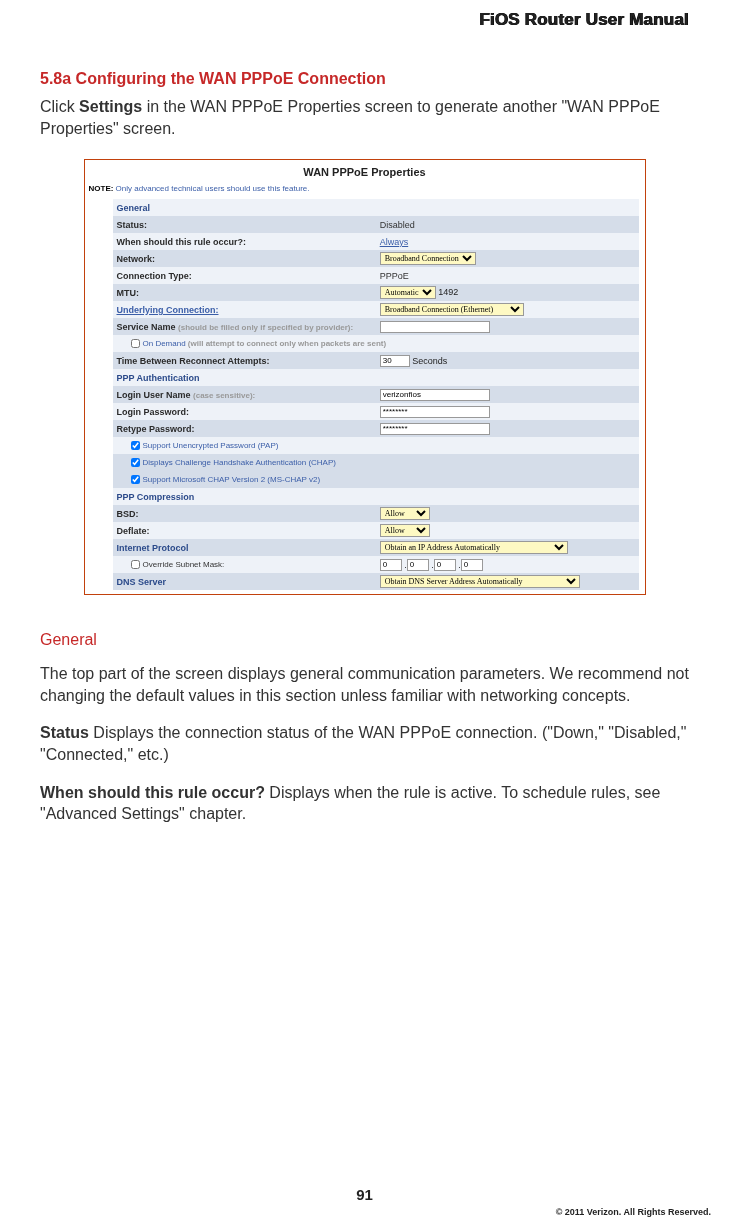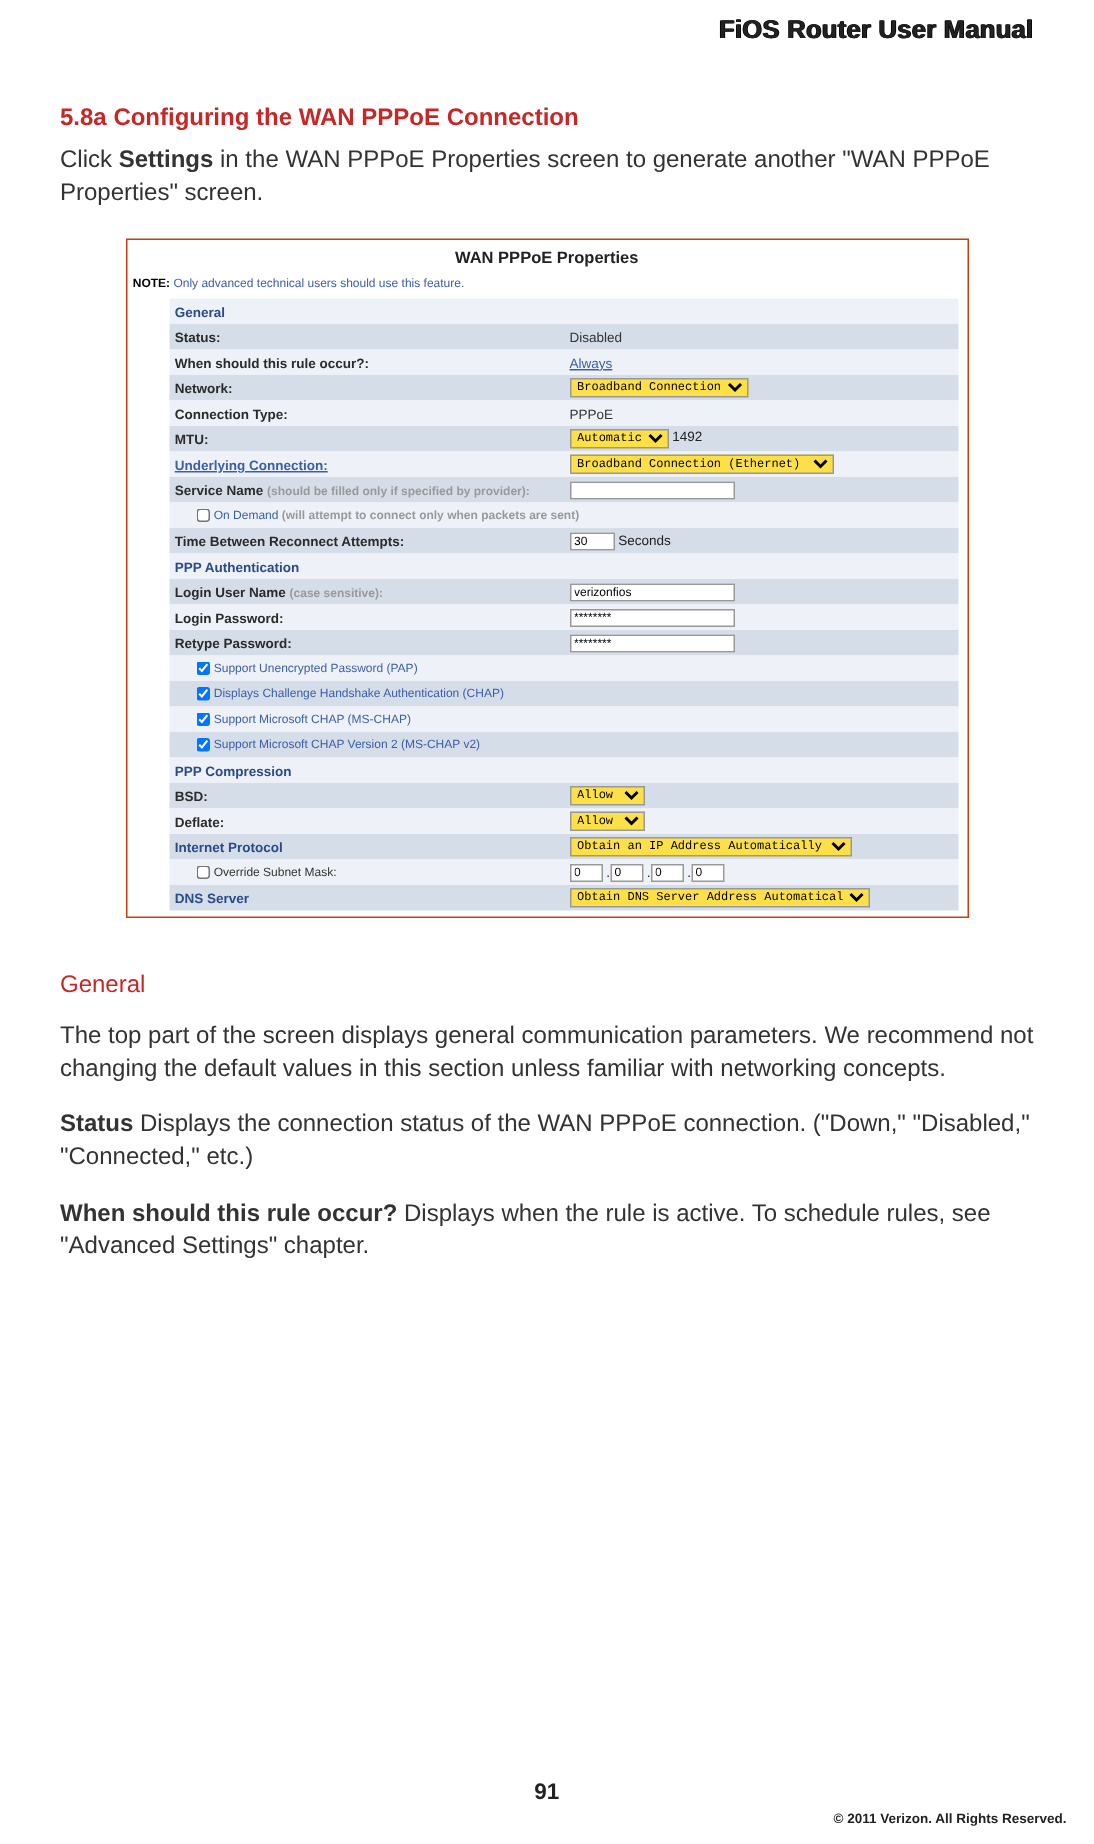--- a/index.html
+++ b/index.html
@@ -69,22 +69,22 @@
   .ss-table td { padding: 0 4px; vertical-align: middle; }
   .ss-table td.label { color: #2b2b2b; font-weight: 700; width: 50%; font-size:9px;}
   .ss-table td.sectionhdr { color:#2b4a8a; font-weight:700; font-size:9px;}
   .ss-table td.link { color:#3b5ea8; font-weight:700; font-size:9px; text-decoration: underline;}
   .ss-table td.value { color:#333; font-size:9px;}
   .tiny-input {
     font-size: 8px; height: 12px; border:1px solid #999; background:#fff;
     padding: 0 2px; font-family: inherit; box-sizing: border-box;
   }
   .tiny-select {
-    font-size: 8px; height: 13px; border:1px solid #999; background:#fde047;
-    font-family: Liberation Mono, monospace;
+    font-size: 8px; height: 13px; border:1px solid #999; background:#fef9c3;
+    font-family: Liberation Serif, serif;
   }
   .tiny-check { width:9px; height:9px; vertical-align:middle; margin-right:3px;}
   .gray-small { color:#999; font-size:8px; font-weight:700;}
   .sub-heading {
     color: #c62828;
     font-weight: 500;
     font-size: 16px;
     margin: 20px 0 14px 0;
   }
   .page-number {
@@ -142,21 +142,21 @@
       <tr class="light">
             <td class="label">Connection Type:</td>
             <td class="value">PPPoE</td>
           </tr>
       <tr class="dark">
             <td class="label">MTU:</td>
             <td><select class="tiny-select"><option>Automatic</option></select> <span class="value">1492</span></td>
           </tr>
       <tr class="light">
             <td class="link">Underlying Connection:</td>
-            <td><select class="tiny-select" style="width:176px"><option>Broadband Connection (Ethernet)</option></select></td>
+            <td><select class="tiny-select" style="width:144px"><option>Broadband Connection (Ethernet)</option></select></td>
           </tr>
       <tr class="dark">
             <td class="label"><span>Service Name </span><span class="gray-small">(should be filled only if specified by provider):</span></td>
             <td><input class="tiny-input" style="width: 110px;"></td>
           </tr>
       <tr class="light">
             <td colspan="2" style="padding-left:14px"><input type="checkbox" class="tiny-check" style=""><span style="color:#3b5ea8;font-size:8px">On Demand </span><span class="gray-small">(will attempt to connect only when packets are sent)</span></td>
           </tr>
       <tr class="dark">
             <td class="label">Time Between Reconnect Attempts:</td>
@@ -176,23 +176,20 @@
       <tr class="dark">
             <td class="label">Retype Password:</td>
             <td><input class="tiny-input" style="width: 110px;" value="********"></td>
           </tr>
       <tr class="light">
             <td colspan="2" style="padding-left:14px"><input type="checkbox" checked="" class="tiny-check" style=""><span style="color:#3b5ea8;font-size:8px">Support Unencrypted Password (PAP)</span></td>
           </tr>
       <tr class="dark">
             <td colspan="2" style="padding-left:14px"><input type="checkbox" checked="" class="tiny-check" style=""><span style="color:#3b5ea8;font-size:8px">Displays Challenge Handshake Authentication (CHAP)</span></td>
           </tr>
-      <tr class="light">
-            <td colspan="2" style="padding-left:14px"><input type="checkbox" checked="" class="tiny-check" style=""><span style="color:#3b5ea8;font-size:8px">Support Microsoft CHAP (MS-CHAP)</span></td>
-          </tr>
       <tr class="dark">
             <td colspan="2" style="padding-left:14px"><input type="checkbox" checked="" class="tiny-check" style=""><span style="color:#3b5ea8;font-size:8px">Support Microsoft CHAP Version 2 (MS-CHAP v2)</span></td>
           </tr>
       <tr class="light">
             <td class="sectionhdr" colspan="2">PPP Compression</td>
           </tr>
       <tr class="dark">
             <td class="label">BSD:</td>
             <td><select class="tiny-select" style="width:50px"><option>Allow</option></select></td>
           </tr>

